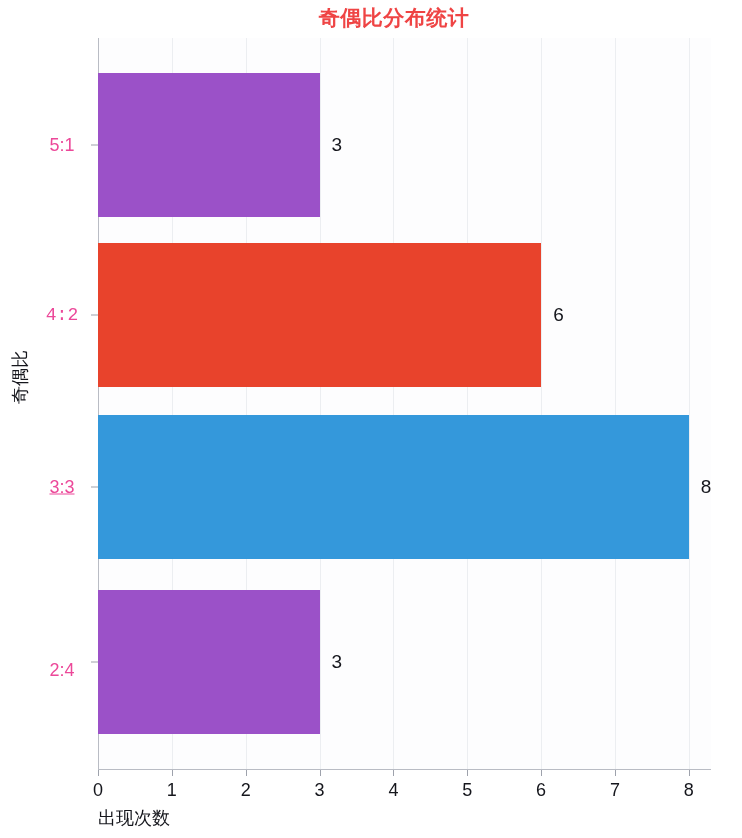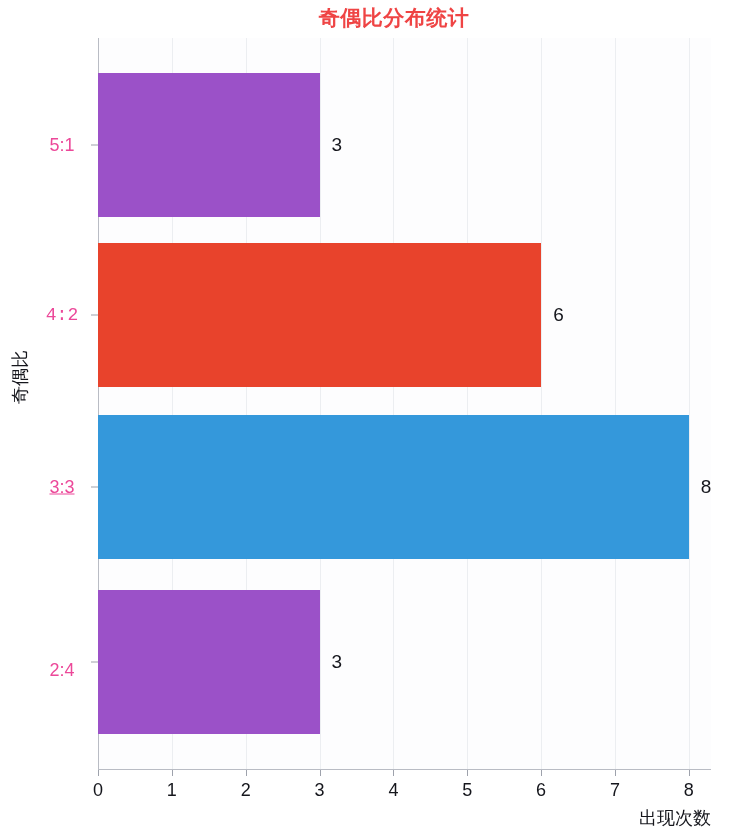--- a/index.html
+++ b/index.html
@@ -127,21 +127,21 @@
     width: 40px;
     transform: translateX(-20px);
   }
 
   
   #xlabel {
     position: absolute;
     left: 98px;
     top: 806px;
     width: 613px;
-    text-align: right;
+    text-align: left;
     font-size: 18px;
     color: #15161c;
     white-space: nowrap;
   }
   #ylabel {
     position: absolute;
     left: 8px;
     top: 404px;
     font-size: 18px;
     color: #15161c;

